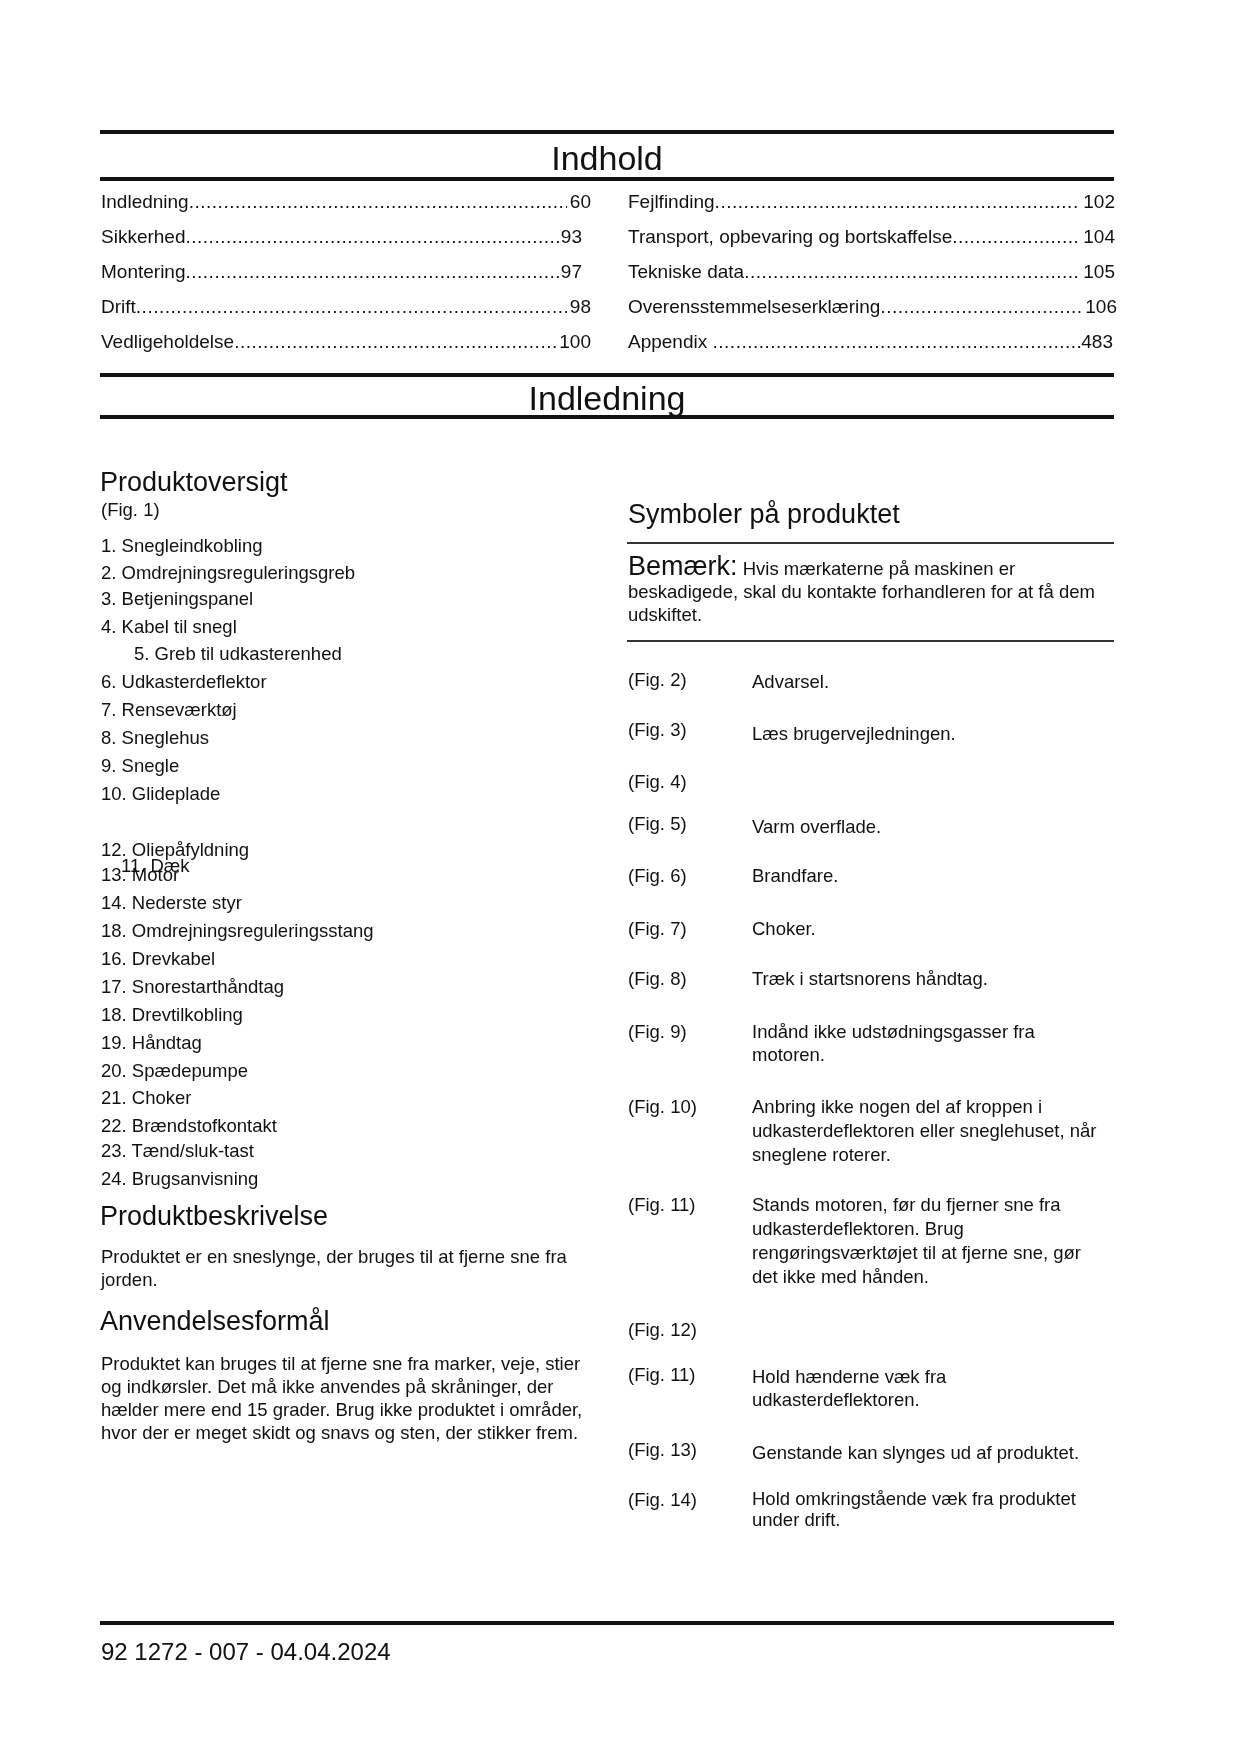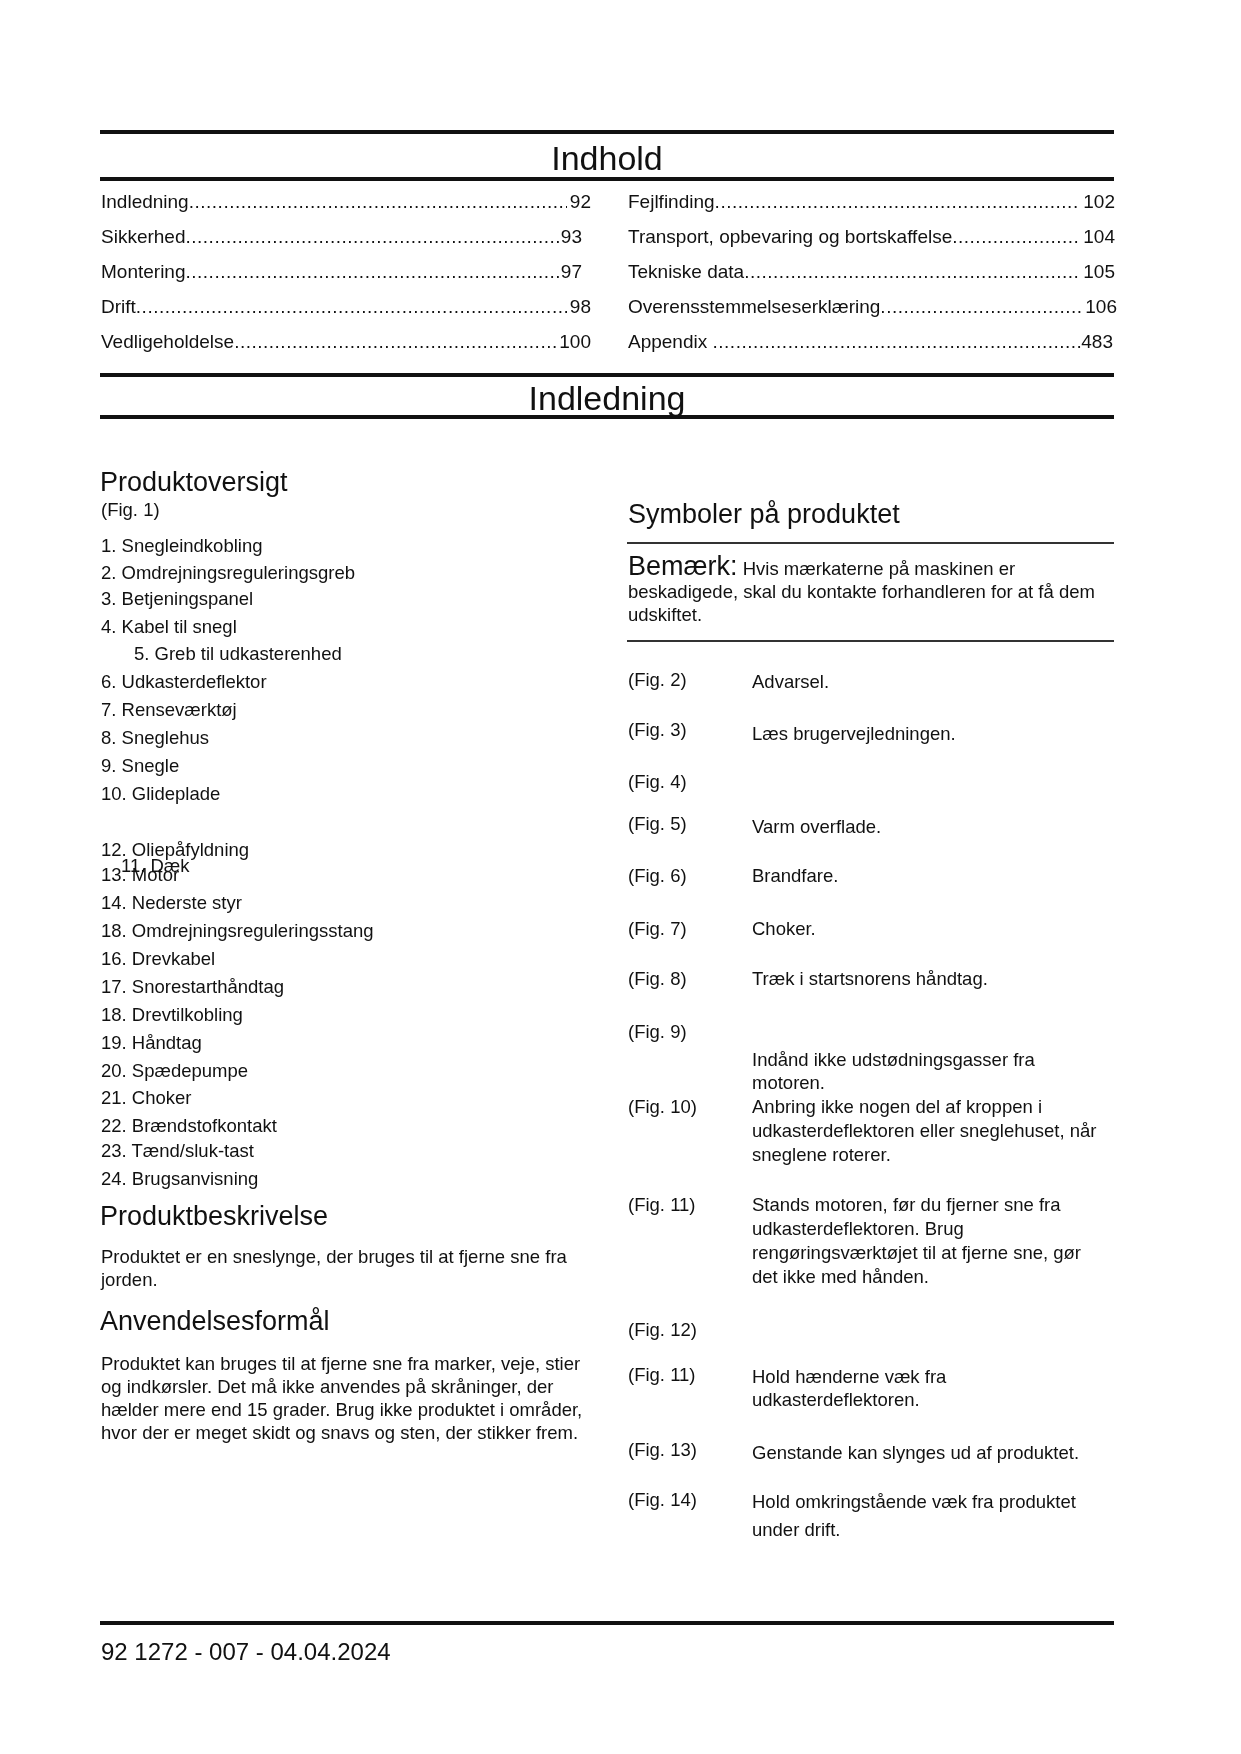--- a/index.html
+++ b/index.html
@@ -28,21 +28,21 @@
 <body>
 
 <div class="rule" style="top:130px;"></div>
 <div class="sec-title" style="top:138px;">Indhold</div>
 <div class="rule" style="top:177px;"></div>
 
 <div>
   <div class="toc-row" style="left:101px;width:490px;top:190px;">
     <span class="lbl">Indledning</span>
       <span class="dots"></span>
-      <span class="pg">92</span>
+      <span class="pg">60</span>
   </div>
   <div class="toc-row" style="left:101px;width:481px;top:225px;">
     <span class="lbl">Sikkerhed</span>
       <span class="dots"></span>
       <span class="pg" style="padding-left:0">93</span>
   </div>
   <div class="toc-row" style="left:101px;width:481px;top:260px;">
     <span class="lbl">Montering</span>
       <span class="dots"></span>
       <span class="pg" style="padding-left:0">97</span>
@@ -158,21 +158,21 @@
   <div class="fig-row" style="top:917px;">
     <span class="ref">(Fig. 7)</span>
     <span class="desc">Choker.</span>
   </div>
   <div class="fig-row" style="top:967px;">
     <span class="ref">(Fig. 8)</span>
     <span class="desc">Træk i startsnorens håndtag.</span>
   </div>
   <div class="fig-row" style="top:1020px;">
     <span class="ref">(Fig. 9)</span>
-    <span class="desc" style="width:340px;margin-top:28px;">Indånd ikke udstødningsgasser fra motoren.</span>
+    <span class="desc" style="width:340px;">Indånd ikke udstødningsgasser fra motoren.</span>
   </div>
   <div class="fig-row" style="top:1095px;">
     <span class="ref">(Fig. 10)</span>
     <span class="desc" style="line-height:24px;">Anbring ikke nogen del af kroppen i udkasterdeflektoren eller sneglehuset, når sneglene roterer.</span>
   </div>
   <div class="fig-row" style="top:1193px;">
     <span class="ref">(Fig. 11)</span>
     <span class="desc" style="width:355px;line-height:24px;">Stands motoren, før du fjerner sne fra udkasterdeflektoren. Brug rengøringsværktøjet til at fjerne sne, gør det ikke med hånden.</span>
   </div>
   <div class="fig-row" style="top:1318px;">
@@ -182,18 +182,18 @@
   <div class="fig-row" style="top:1363px;">
     <span class="ref">(Fig. 11)</span>
     <span class="desc" style="top:2px;width:230px;">Hold hænderne væk fra udkasterdeflektoren.</span>
   </div>
   <div class="fig-row" style="top:1438px;">
     <span class="ref">(Fig. 13)</span>
     <span class="desc" style="top:3px;">Genstande kan slynges ud af produktet.</span>
   </div>
   <div class="fig-row" style="top:1488px;">
     <span class="ref">(Fig. 14)</span>
-    <span class="desc" style="line-height:28px;width:350px;">Hold omkringstående væk fra produktet under drift.</span>
+    <span class="desc" style="line-height:21px;width:350px;">Hold omkringstående væk fra produktet under drift.</span>
   </div>
 </div>
 
 <div class="rule" style="top:1621px;"></div>
 <div class="footer">92 1272 - 007 - 04.04.2024</div>
 
 </body></html>

